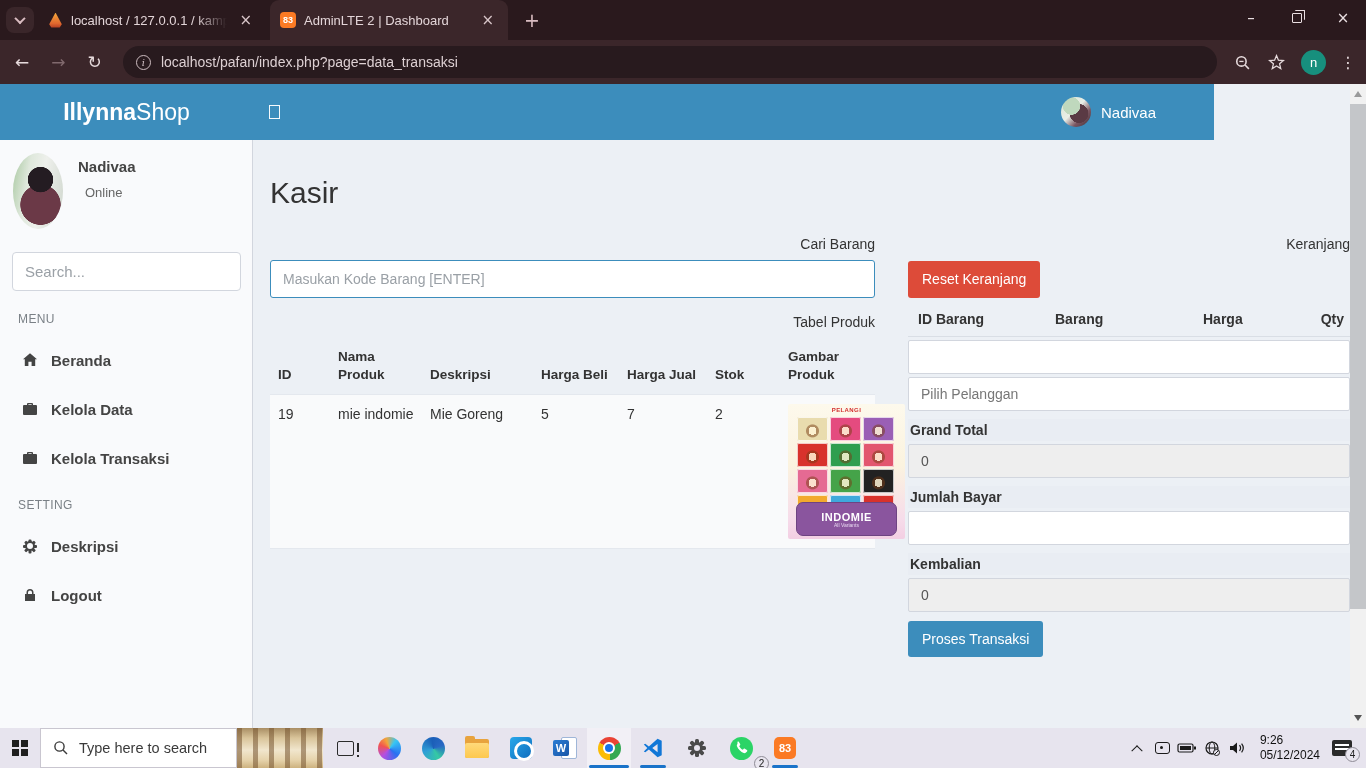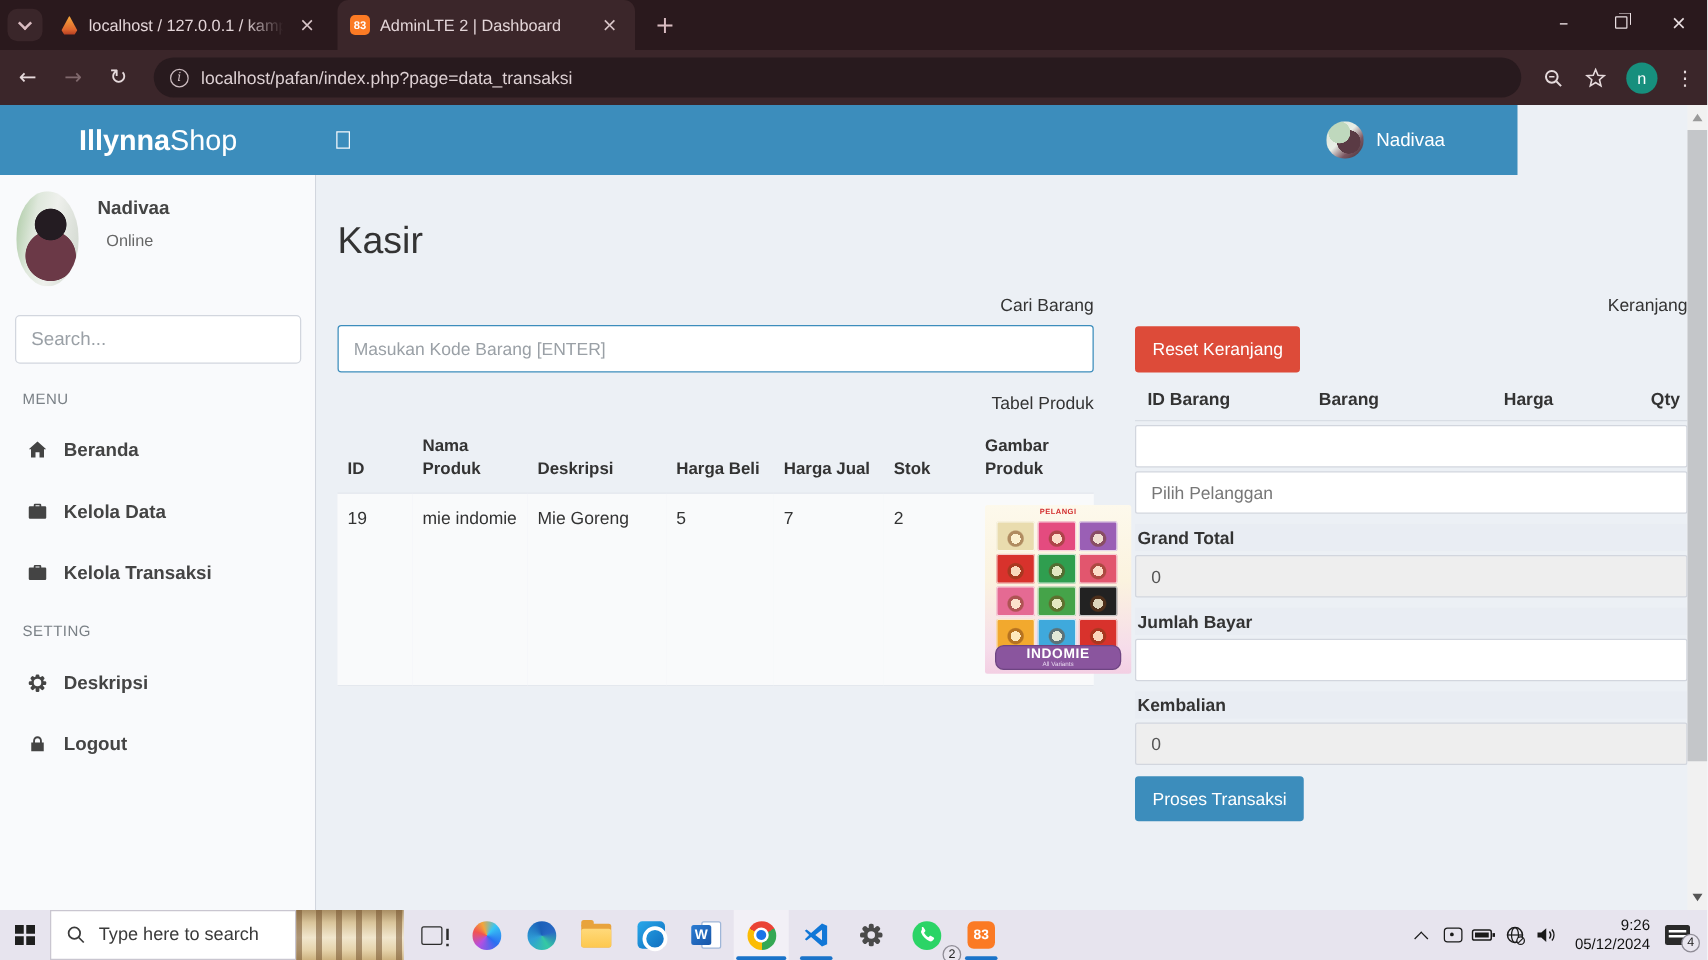--- a/index.html
+++ b/index.html
@@ -88,21 +88,21 @@
   
   .poster { position:relative; width:117px; height:135px; overflow:hidden; border-radius:2px;
     background:linear-gradient(180deg,#fdf9ec 0%,#fbf3df 45%,#f6dcea 85%,#f3cfe3 100%); }
   .poster .pbrand { position:absolute; top:2px; left:0; width:100%; text-align:center; font-size:6px; font-weight:bold; color:#d32f2f; letter-spacing:.4px; }
   .pgrid { position:absolute; left:9px; top:13px; width:99px; display:grid; grid-template-columns:repeat(3,31px); grid-auto-rows:24px; gap:2px; }
   .pk { border-radius:2px; box-shadow:inset 0 0 0 1px rgba(255,255,255,.75); background-image:radial-gradient(circle at 50% 58%, rgba(255,244,214,.85) 0 4px, rgba(120,60,20,.5) 4px 6px, transparent 7px); }
   .pk1{background-color:#e9dcae}.pk2{background-color:#e44b7f}.pk3{background-color:#9a5fb5}
   .pk4{background-color:#d8322c}.pk5{background-color:#2f9e4f}.pk6{background-color:#e2566e}
   .pk7{background-color:#e56a93}.pk8{background-color:#45a349}.pk9{background-color:#222222}
   .pk10{background-color:#f2a92e}.pk11{background-color:#3fa9dc}.pk12{background-color:#d8322c}
-  .pbadge { position:absolute; left:8px; bottom:3px; width:101px; height:20px; background:#8a559e; border:1px solid #6e4482; border-radius:7px; display:flex; flex-direction:column; align-items:center; }
+  .pbadge { position:absolute; left:8px; bottom:3px; width:101px; height:34px; background:#8a559e; border:1px solid #6e4482; border-radius:7px; display:flex; flex-direction:column; align-items:center; justify-content:center; }
   .pbadge .t { color:#fff; font-weight:bold; font-size:11px; letter-spacing:.5px; line-height:1.1; }
   .pbadge .s { color:#e8d7f0; font-size:5px; line-height:1.1; }
 
   
   .rightcol { position:absolute; left:655px; top:96px; width:442px; }
   .btn { display:inline-block; border:none; border-radius:3px; color:#fff; font-size:14px; font-family:inherit; padding:0 14px; height:37px; line-height:37px; }
   .btn-danger { background:#dd4b39; margin-top:9px; }
   .btn-primary { background:#3c8dbc; margin-top:9px; height:36px; line-height:36px; }
   .cart-head { display:flex; margin-top:13px; padding-bottom:9px; border-bottom:1px solid #d9dee5; font-size:14px; font-weight:bold; color:#333; }
   .ch-c1 { width:147px; padding-left:10px; } .ch-c2 { width:148px; } .ch-c3 { width:110px; } .ch-c4 { flex:1; text-align:right; padding-right:6px; }
@@ -147,21 +147,21 @@
   .gearbig .t1,.gearbig .t2,.gearbig .t3,.gearbig .t4 { position:absolute; left:1px; top:8px; width:18px; height:4px; background:#4a4a4a; border-radius:1.5px; }
   .gearbig .t2{transform:rotate(90deg);} .gearbig .t3{transform:rotate(45deg);} .gearbig .t4{transform:rotate(-45deg);}
   .waic { position:relative; width:23px; height:23px; border-radius:50%; background:#2bd466; }
   .badge { position:absolute; right:-6px; bottom:-3px; width:15px; height:15px; border-radius:50%; background:#e9e6ef; border:1px solid #8f8c96; font-size:10px; color:#222; display:flex; align-items:center; justify-content:center; }
   .xamppic { width:22px; height:22px; border-radius:5px; background:#fb7a24; color:#fff; font-weight:bold; font-size:11px; display:flex; align-items:center; justify-content:center; }
   .tray { margin-left:auto; display:flex; align-items:center; height:40px; }
   .trayico { width:25px; height:40px; display:flex; align-items:center; justify-content:center; color:#1a1a1a; }
   .chevup { width:8px; height:8px; border-top:1.7px solid #1a1a1a; border-left:1.7px solid #1a1a1a; transform:rotate(45deg) translate(2px,2px); }
   .castic { width:15px; height:12px; border:1.6px solid #1a1a1a; border-radius:3px; position:relative; }
   .castic::after { content:""; position:absolute; left:4.5px; top:3px; width:3px; height:3px; border-radius:50%; background:#1a1a1a; }
-  .clock { text-align:right; font-size:12px; color:#111; line-height:15px; padding:0 8px 0 10px; }
+  .clock { font-size:12px; color:#111; line-height:15px; padding:0 8px 0 10px; }
   .notif { position:relative; width:20px; height:16px; background:#2a2a2a; border-radius:2px; margin:0 14px 0 4px; }
   .notif::before { content:""; position:absolute; left:3px; top:4px; width:14px; height:2px; background:#fff; box-shadow:0 4px 0 #fff; }
   .notif .badge { right:-8px; bottom:-6px; }
 </style>
 </head>
 <body>
 
 <div class="screen">
 
   <div class="tabstrip">

